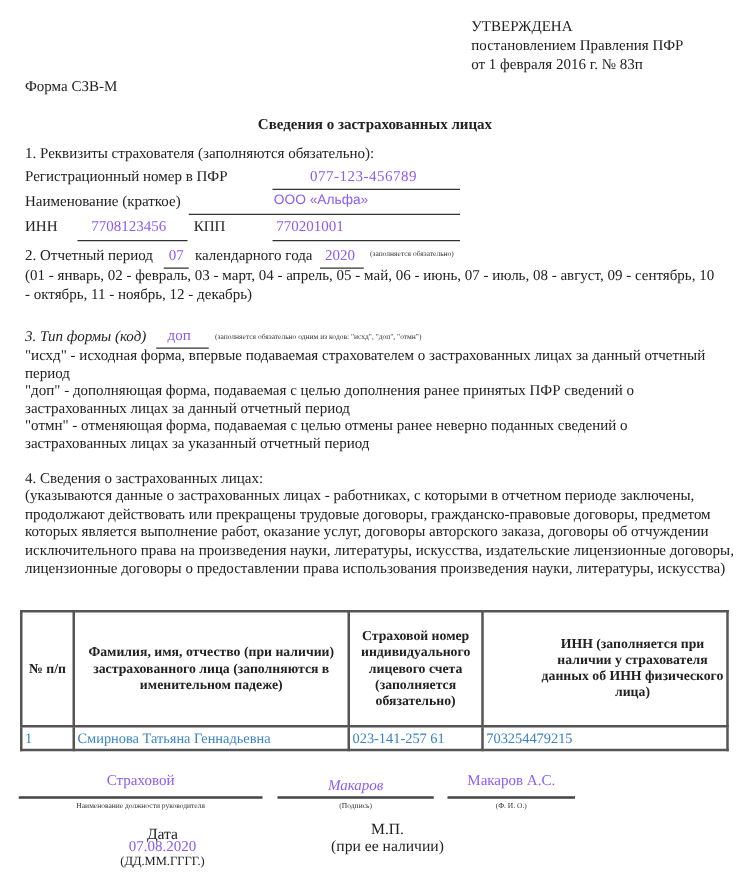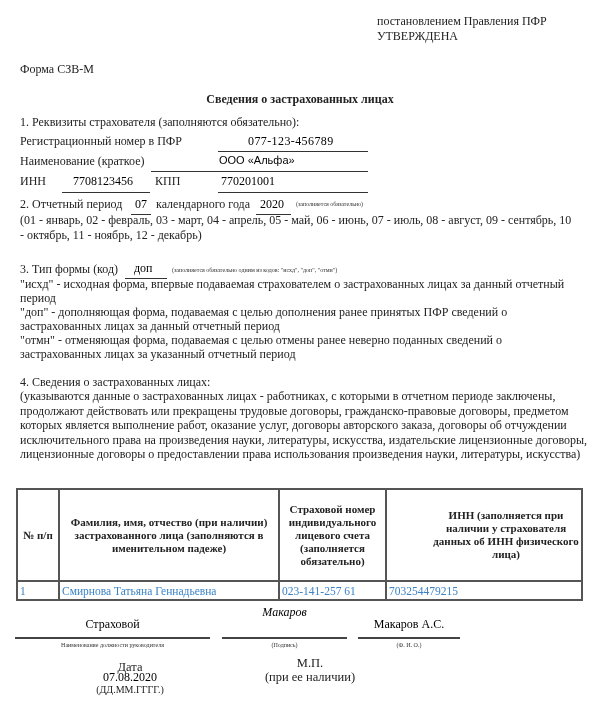--- a/index.html
+++ b/index.html
@@ -2,21 +2,21 @@
 <html><head>
 <meta charset="utf-8">
 <style>
   html, body { margin: 0; padding: 0; background: #ffffff; }
   body {
     width: 600px; height: 710px; position: relative; overflow: hidden;
     font-family: "Liberation Serif", "DejaVu Serif", serif;
     color: #222222; font-size: 12px;
   }
   .abs { position: absolute; white-space: nowrap; }
-  .blue { color: #000000; }
+  .blue { color: #8b5cf6; }
   .line { position: absolute; height: 0; border-top: 1px solid #333; }
   .tiny { font-size: 6px; color: #333; }
   .p { position: absolute; left: 20px; width: 575px; line-height: 14px; font-size: 12px; white-space: normal; }
 
   
   #approved { left: 377px; top: 14px; line-height: 15px; font-size: 12px; }
 
   
   #tbl {
     position: absolute; left: 16px; top: 488px; border-collapse: collapse;
@@ -26,22 +26,23 @@
   #tbl th { font-weight: bold; text-align: center; line-height: 13px; height: 90px; font-size: 11px; color:#222; }
   #tbl td { height: 17px; text-align: left; color: #3a82c6; font-size: 11.5px; }
 
   .sig-label { font-size: 6px; color: #333; text-align: center; position: absolute; }
   .center { text-align: center; position: absolute; }
 </style>
 </head>
 <body>
 
 <div id="approved" class="abs">
+  <div>УТВЕРЖДЕНА</div>
   <div>постановлением Правления ПФР</div>
-  <div>УТВЕРЖДЕНА</div>
+  <div>от 1 февраля 2016 г. № 83п</div>
 </div>
 
 <div class="abs" style="left:20px; top:62px;">Форма СЗВ-М</div>
 <div class="abs" style="left:0; width:600px; top:92px; text-align:center; font-weight:bold;">Сведения о застрахованных лицах</div>
 
 <div class="abs" style="left:20px; top:115px;">1. Реквизиты страхователя (заполняются обязательно):</div>
 <div class="abs" style="left:20px; top:134px;">Регистрационный номер в ПФР</div>
 <div class="abs blue" style="left:248px; top:134px; letter-spacing:0.4px;">077-123-456789</div>
 <div class="line" style="left:218px; width:150px; top:151px;"></div>
 
@@ -59,21 +60,21 @@
 <div class="abs" style="left:20px; top:197px;">2. Отчетный период</div>
 <div class="abs blue" style="left:135px; top:197px;">07</div>
 <div class="line" style="left:131px; width:20px; top:214px;"></div>
 <div class="abs" style="left:156px; top:197px;">календарного года</div>
 <div class="abs blue" style="left:260px; top:197px;">2020</div>
 <div class="line" style="left:256px; width:35px; top:214px;"></div>
 <div class="abs tiny" style="left:296px; top:201px;">(заполняется обязательно)</div>
 <div class="abs" style="left:20px; top:213px;">(01 - январь, 02 - февраль, 03 - март, 04 - апрель, 05 - май, 06 - июнь, 07 - июль, 08 - август, 09 - сентябрь, 10</div>
 <div class="abs" style="left:20px; top:228px;">- октябрь, 11 - ноябрь, 12 - декабрь)</div>
 
-<div class="abs" style="left:20px; top:262px;">3. Тип формы (код)</div>
+<div class="abs" style="left:20px; top:262px;font-style:italic;">3. Тип формы (код)</div>
 <div class="abs blue" style="left:134px; top:261px;">доп</div>
 <div class="line" style="left:125px; width:42px; top:278px;"></div>
 <div class="abs tiny" style="left:172px; top:267px;">(заполняется обязательно одним из кодов: "исхд", "доп", "отмн")</div>
 <div class="p" style="top:277px;">"исхд" - исходная форма, впервые подаваемая страхователем о застрахованных лицах за данный отчетный период</div>
 <div class="p" style="top:305px; width:520px;">"доп" - дополняющая форма, подаваемая с целью дополнения ранее принятых ПФР сведений о застрахованных лицах за данный отчетный период</div>
 <div class="p" style="top:333px; width:500px;">"отмн" - отменяющая форма, подаваемая с целью отмены ранее неверно поданных сведений о застрахованных лицах за указанный отчетный период</div>
 
 <div class="abs" style="left:20px; top:375px;">4. Сведения о застрахованных лицах:</div>
 <div class="p" style="top:389px; width:568px; line-height:14.5px;">(указываются данные о застрахованных лицах - работниках, с которыми в отчетном периоде заключены, продолжают действовать или прекращены трудовые договоры, гражданско-правовые договоры, предметом которых является выполнение работ, оказание услуг, договоры авторского заказа, договоры об отчуждении исключительного права на произведения науки, литературы, искусства, издательские лицензионные договоры, лицензионные договоры о предоставлении права использования произведения науки, литературы, искусства)</div>
 
@@ -93,21 +94,21 @@
       <td>023-141-257 61</td>
       <td>703254479215</td>
     </tr>
   </tbody>
 </table>
 
 <div class="center blue" style="left:15px; width:195px; top:617px; font-size:12px;">Страховой</div>
 <div class="line" style="left:15px; width:195px; top:637px; border-top:2px solid #444;"></div>
 <div class="sig-label" style="left:15px; width:195px; top:642px;">Наименование должности руководителя</div>
 
-<div class="center blue" style="left:222px; width:125px; top:605px; font-style:italic;">Макаров</div>
+<div class="center blue" style="left:222px; width:125px; top:621px; font-style:italic;">Макаров</div>
 <div class="line" style="left:222px; width:125px; top:637px; border-top:2px solid #444;"></div>
 <div class="sig-label" style="left:222px; width:125px; top:642px;">(Подпись)</div>
 
 <div class="center blue" style="left:358px; width:102px; top:617px;">Макаров А.С.</div>
 <div class="line" style="left:358px; width:102px; top:637px; border-top:2px solid #444;"></div>
 <div class="sig-label" style="left:358px; width:102px; top:642px;">(Ф. И. О.)</div>
 
 <div class="center" style="left:60px; width:140px; top:660px; font-size:12.5px;">Дата</div>
 <div class="center blue" style="left:60px; width:140px; top:670px;">07.08.2020</div>
 <div class="center" style="left:60px; width:140px; top:684px; font-size:10px;">(ДД.ММ.ГГГГ.)</div>

